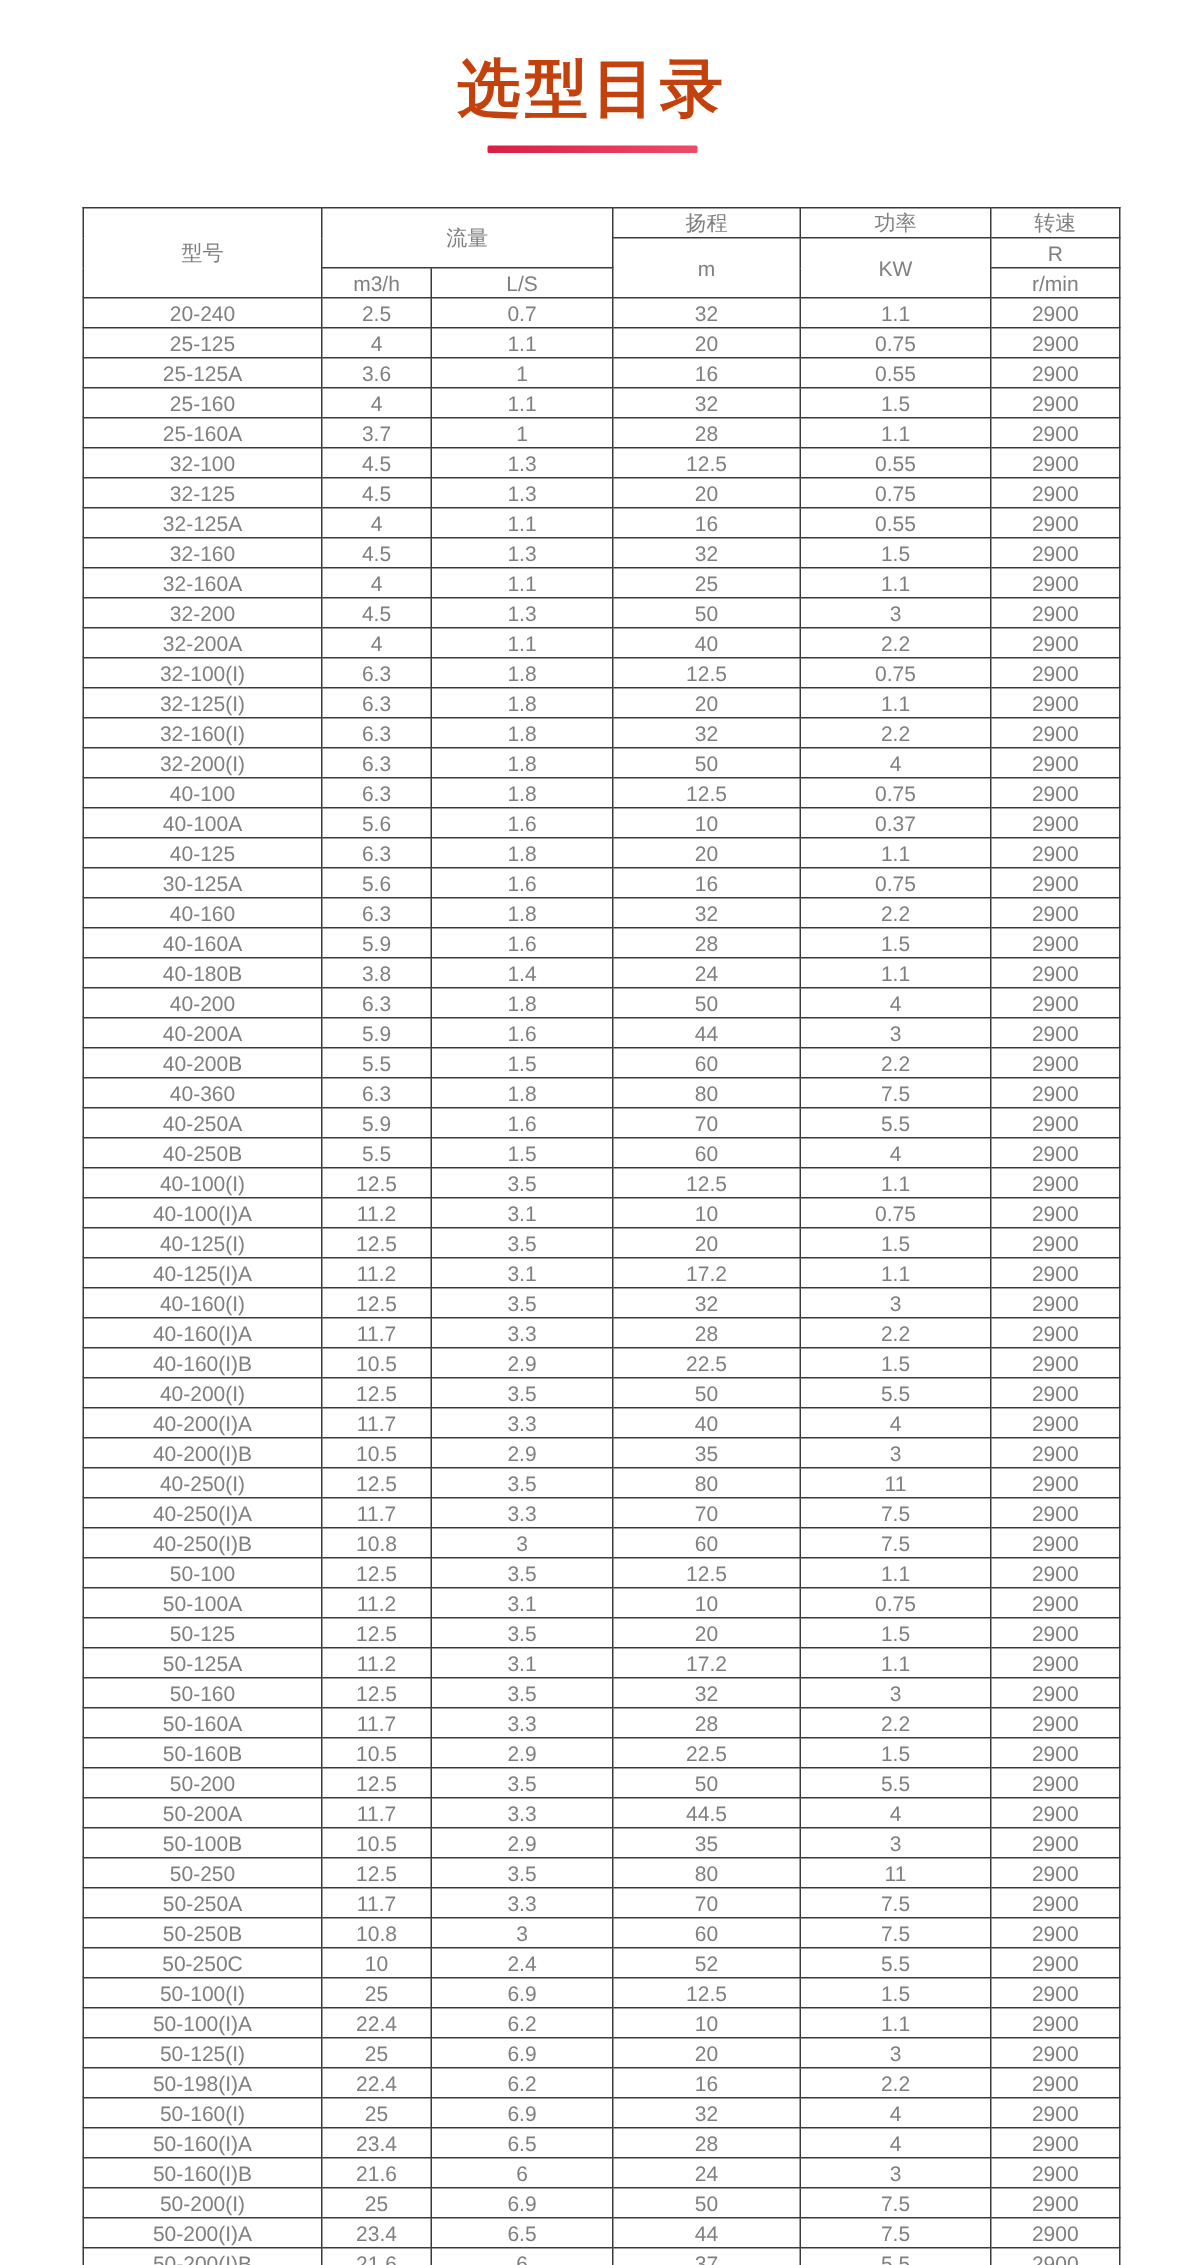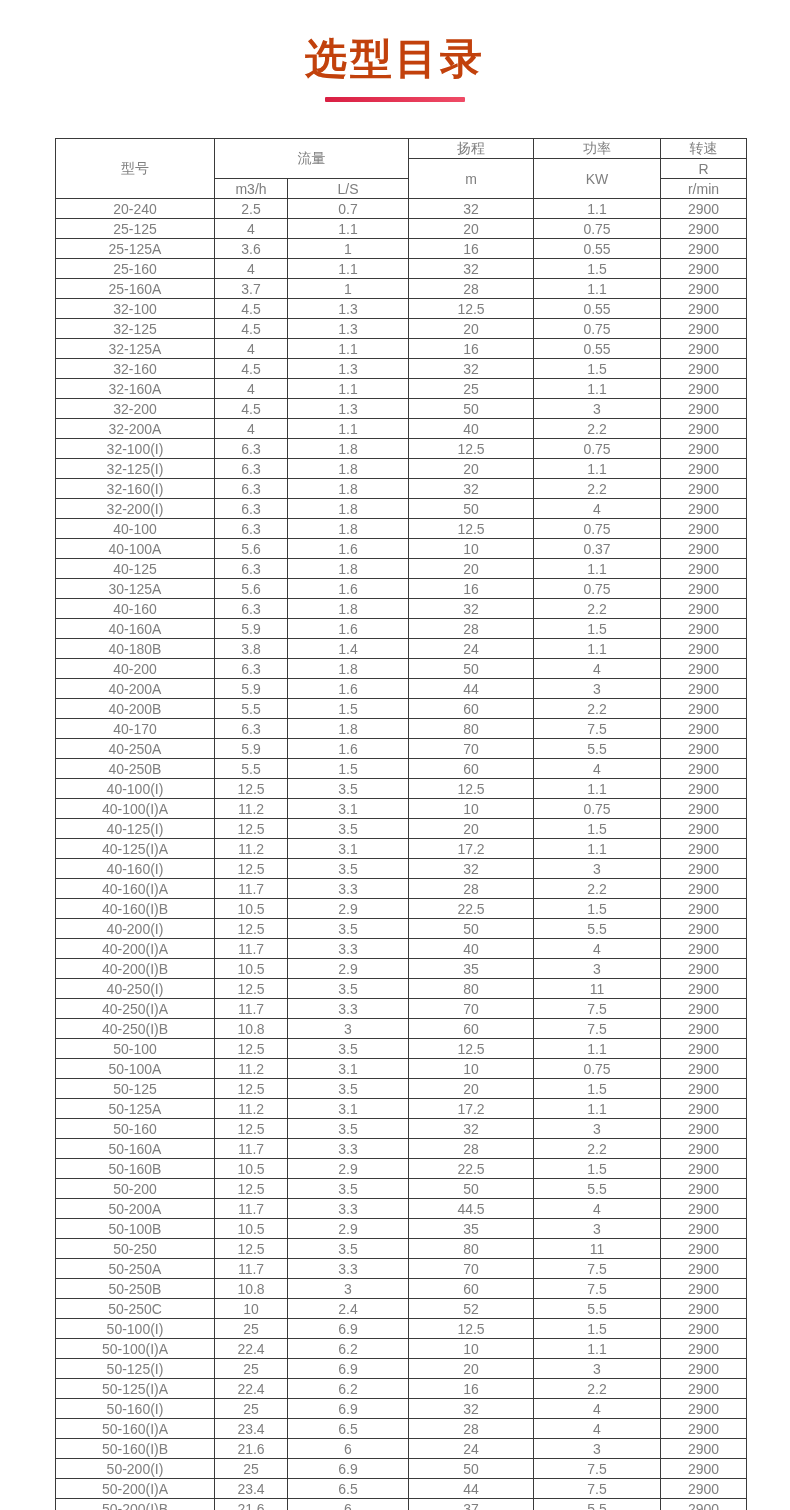--- a/index.html
+++ b/index.html
@@ -300,21 +300,21 @@
         </tr>
         <tr>
           <td>40-200B</td>
           <td>5.5</td>
           <td>1.5</td>
           <td>60</td>
           <td>2.2</td>
           <td>2900</td>
         </tr>
         <tr>
-          <td>40-170</td>
+          <td>40-360</td>
           <td>6.3</td>
           <td>1.8</td>
           <td>80</td>
           <td>7.5</td>
           <td>2900</td>
         </tr>
         <tr>
           <td>40-250A</td>
           <td>5.9</td>
           <td>1.6</td>
@@ -564,21 +564,21 @@
         </tr>
         <tr>
           <td>50-125(I)</td>
           <td>25</td>
           <td>6.9</td>
           <td>20</td>
           <td>3</td>
           <td>2900</td>
         </tr>
         <tr>
-          <td>50-125(I)A</td>
+          <td>50-198(I)A</td>
           <td>22.4</td>
           <td>6.2</td>
           <td>16</td>
           <td>2.2</td>
           <td>2900</td>
         </tr>
         <tr>
           <td>50-160(I)</td>
           <td>25</td>
           <td>6.9</td>

